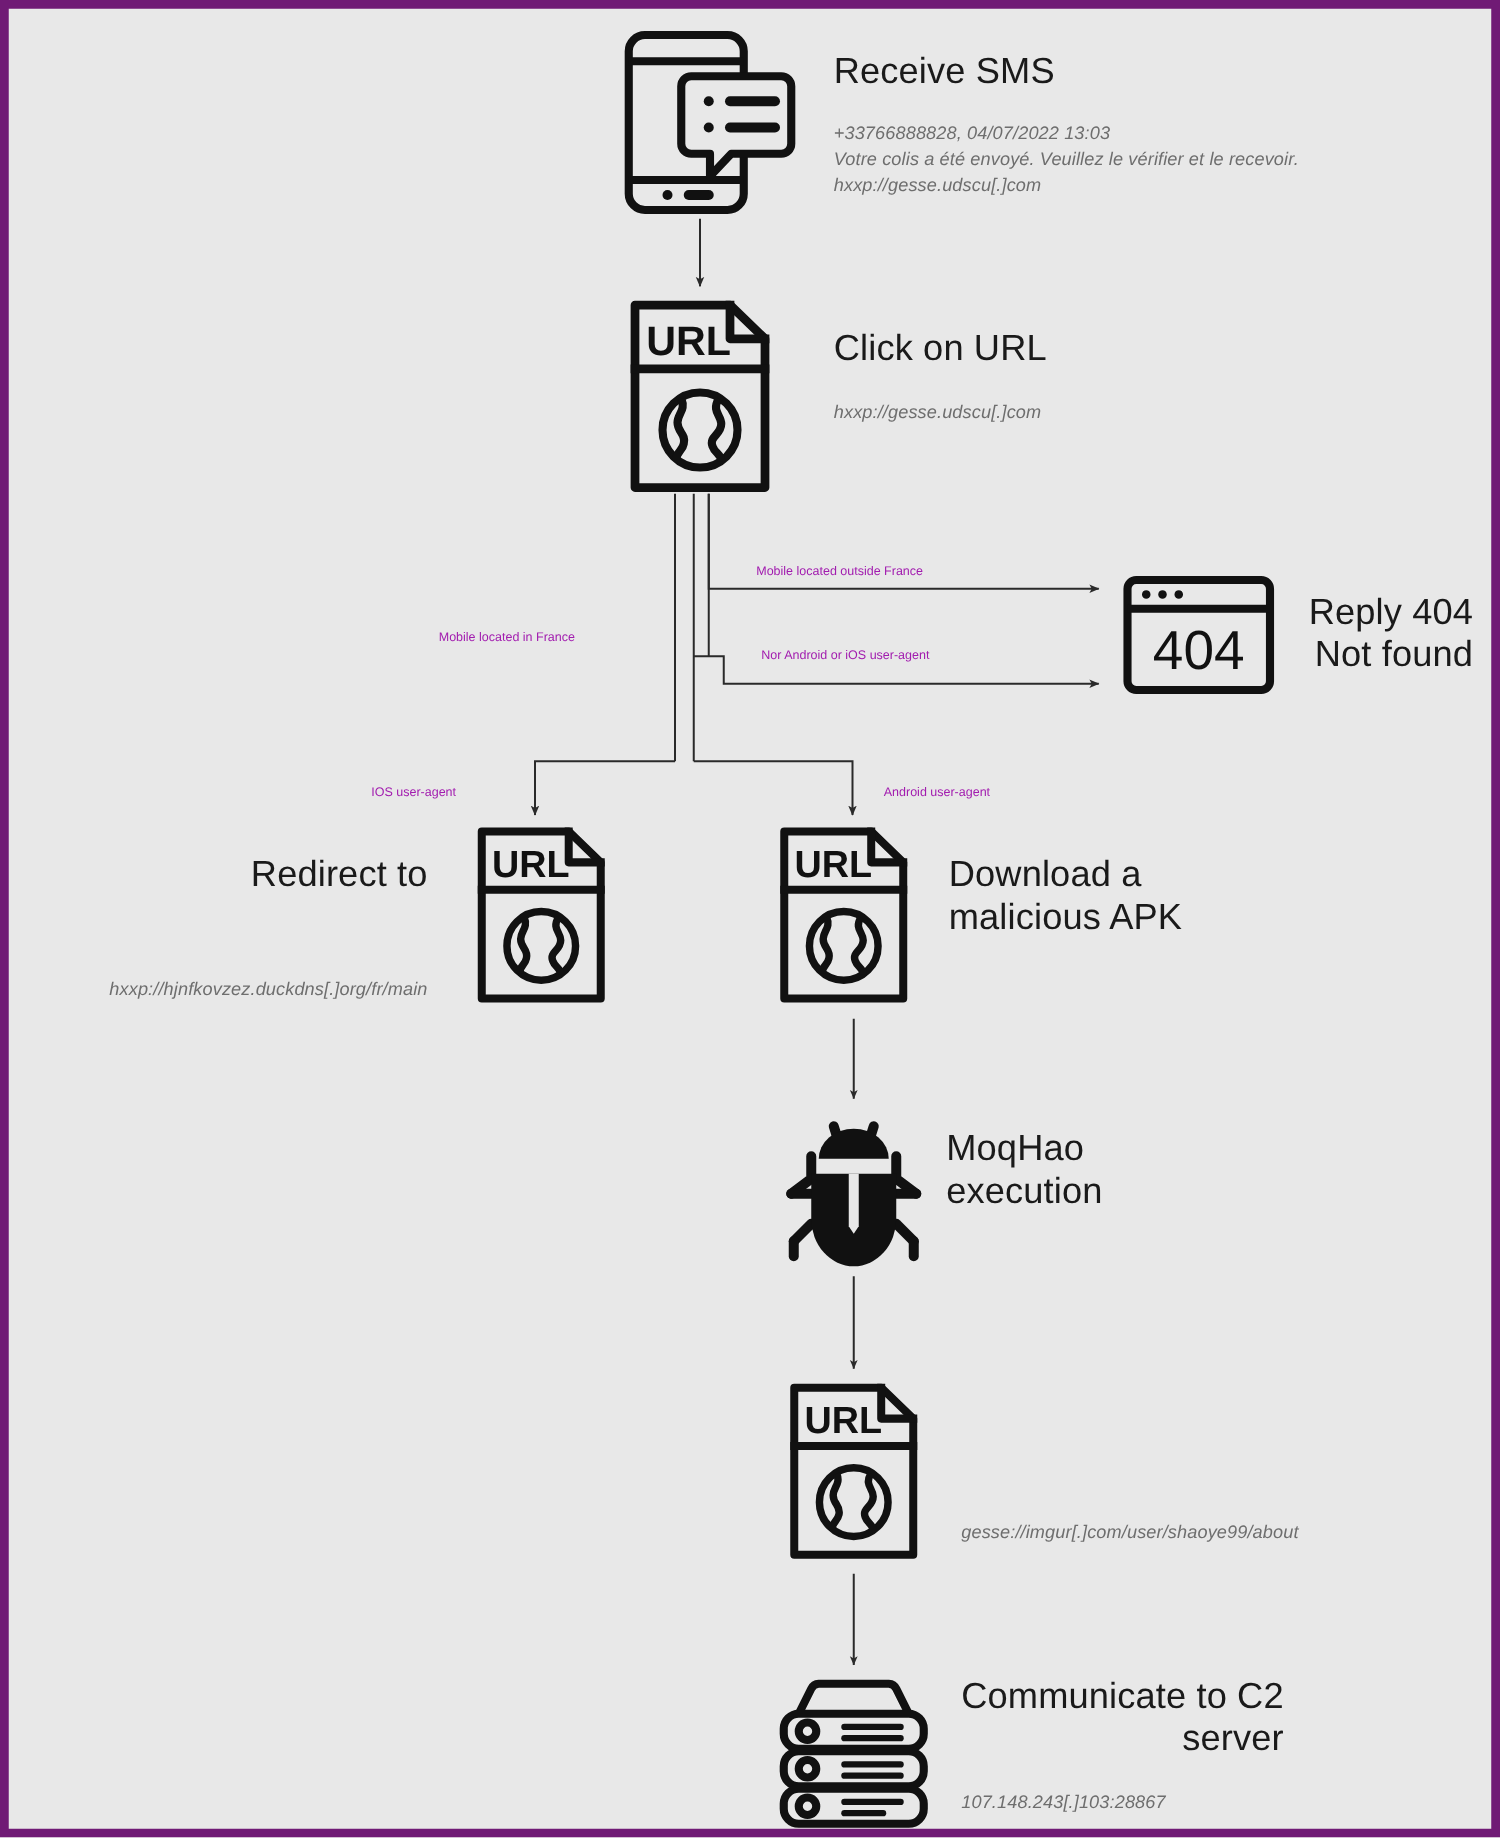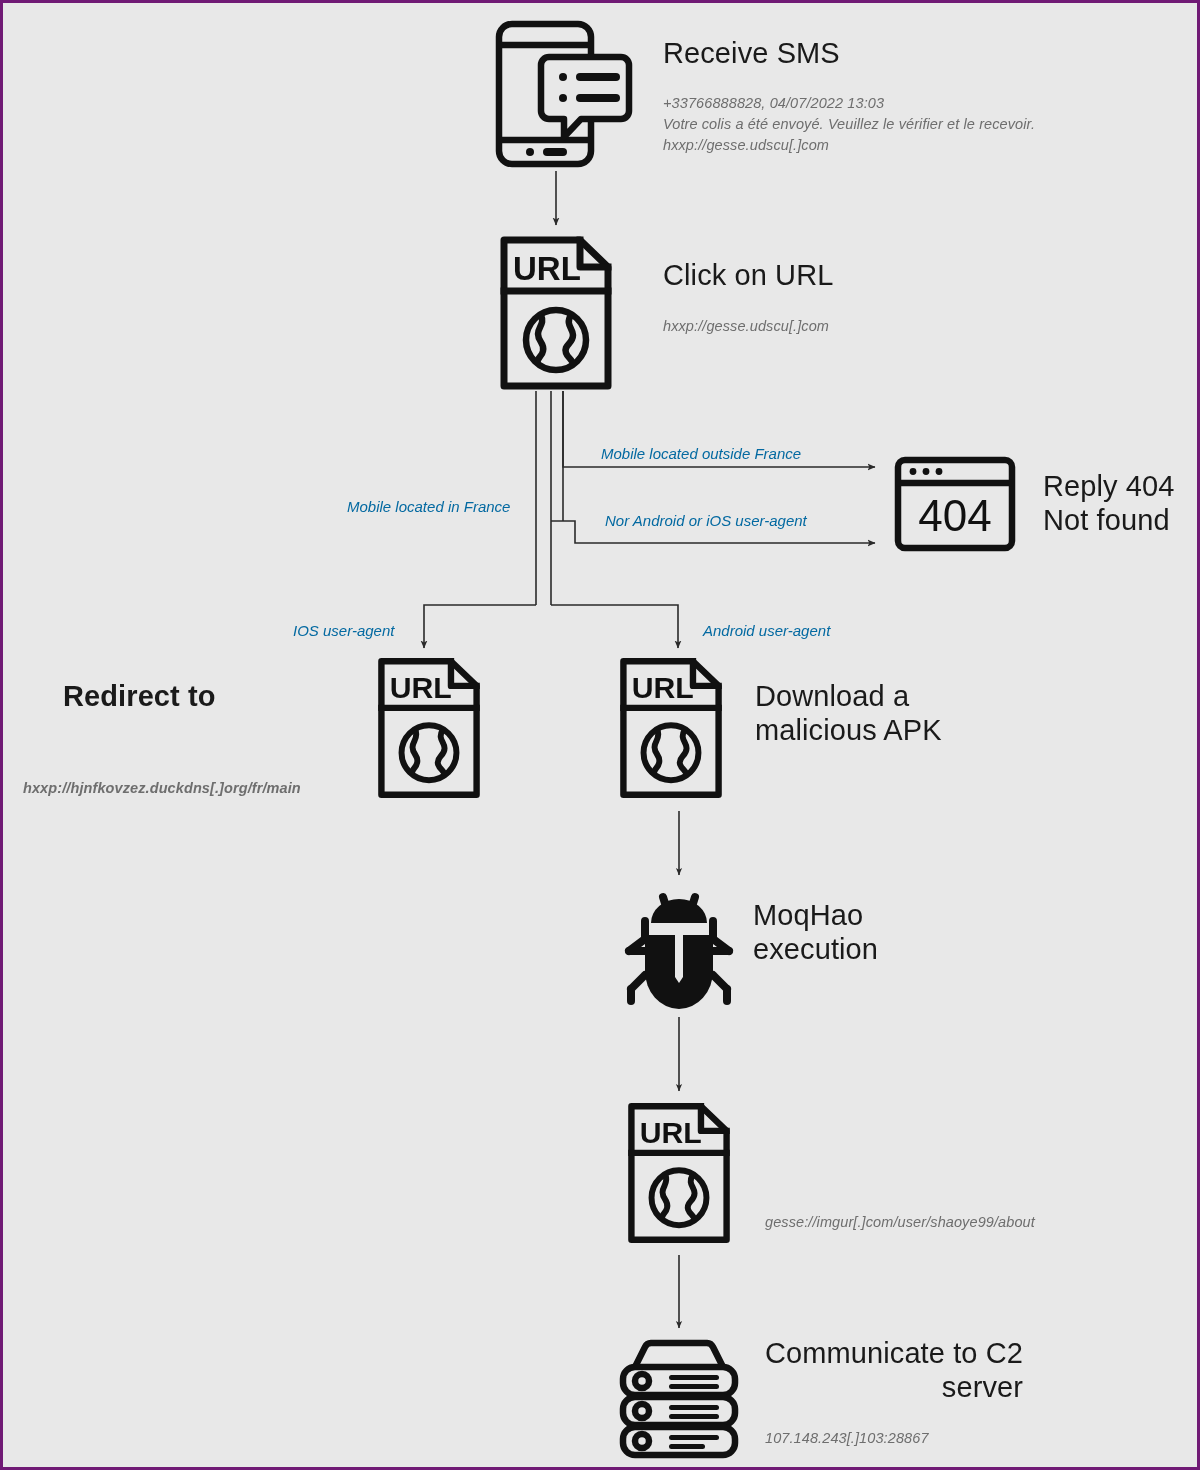--- a/index.html
+++ b/index.html
@@ -8,21 +8,21 @@
     background: #ffffff;
   }
   body {
     font-family: "Liberation Sans", sans-serif;
   }
   #page {
     position: relative;
     width: 1200px;
     height: 1470px;
     background: #e8e8e8;
-    border: 3px solid #701a75;
+    border: 7px solid #701a75;
     box-sizing: border-box;
     overflow: hidden;
   }
   #diagram-svg {
     position: absolute;
     left: 0;
     top: 0;
     width: 1200px;
     height: 1470px;
   }
@@ -36,29 +36,27 @@
   .node-sub {
     position: absolute;
     font-size: 14.5px;
     line-height: 21px;
     font-style: italic;
     color: #6e6e6e;
     letter-spacing: 0.1px;
   }
   .edge-label {
     position: absolute;
-    font-size: 15px;
+    font-size: 10px;
     line-height: 19px;
-    color: #0369a1;
+    color: #a21caf;
     white-space: nowrap;
-    font-style: italic;
   }
   .right-align {
-    text-align: left;
-    font-weight: bold;
+    text-align: right;
   }
   .icon-box {
     position: absolute;
     text-decoration: underline;
   }
   .icon-box svg {
     display: block;
   }
 </style>
 </head>
@@ -155,21 +153,21 @@
       <g fill="none" stroke="#111" stroke-width="6.5" stroke-linejoin="round">
         <rect x="5" y="5" width="114" height="88" rx="7"></rect>
         <line x1="5" y1="28" x2="119" y2="28"></line>
       </g>
       <circle cx="20" cy="16.5" r="3.4" fill="#111"></circle>
       <circle cx="33" cy="16.5" r="3.4" fill="#111"></circle>
       <circle cx="46" cy="16.5" r="3.4" fill="#111"></circle>
       <text x="62" y="76" text-anchor="middle" font-family="'Liberation Sans',sans-serif" font-size="44" fill="#111">404</text>
     </svg>
   </div>
-  <div class="node-title" style="left:1040px; top:466px;">
+  <div class="node-title" style="left:1040px; top:466px;text-align:right;">
     <div>Reply 404</div>
     <div>Not found</div>
   </div>
 
   <div class="icon-box" style="left:372px; top:645px;">
     <svg width="108" height="160" viewBox="0 0 118 156">
       <g fill="none" stroke="#111" stroke-width="7" stroke-linejoin="round" stroke-linecap="square">
         <path d="M7,5 h76 l28,27 v119 h-104 z"></path>
         <path d="M83,5 v27 h28"></path>
         <line x1="7" y1="56" x2="111" y2="56"></line>

